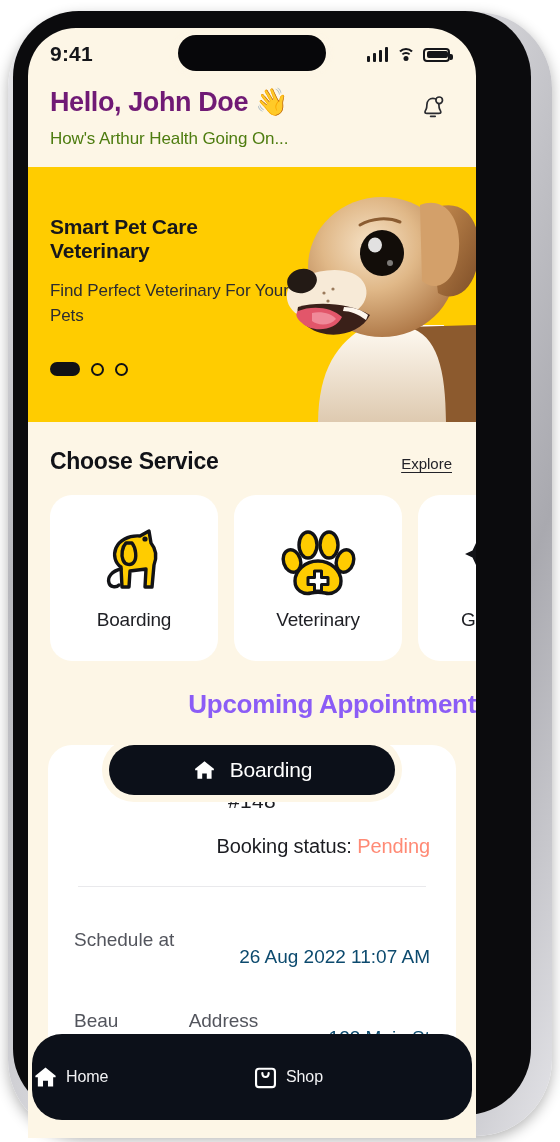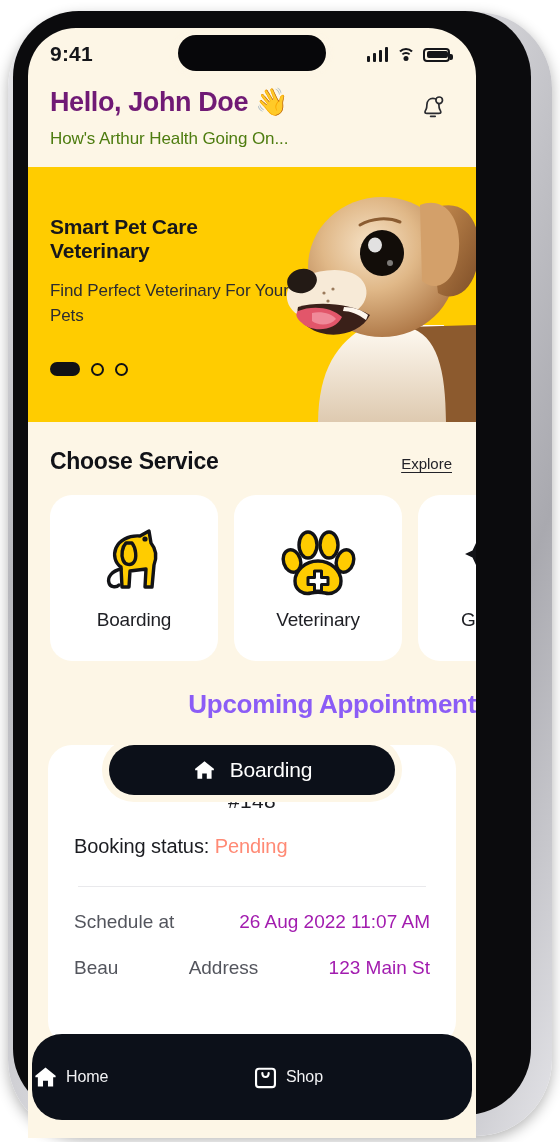--- a/index.html
+++ b/index.html
@@ -107,26 +107,26 @@
     height:50px; min-width:286px; z-index:3;
     display:flex; align-items:center; justify-content:center; gap:13px;
     box-shadow:0 0 0 7px #fdf6e6;
   }
   .appt-pill span { font-size:21px; letter-spacing:-.2px; }
   .appt-card {
     margin-top:25px; background:#ffffff; border-radius:24px;
     padding:44px 26px 26px 26px; min-height:300px;
   }
   .appt-id { text-align:center; font-size:21px; color:#1b1c21; letter-spacing:.3px; }
-  .appt-status { text-align:left; font-size:20px; color:#1b1c21; margin-top:22px; letter-spacing:-.1px; }
+  .appt-status { text-align:right; font-size:20px; color:#1b1c21; margin-top:22px; letter-spacing:-.1px; }
   .appt-status b { font-weight:400; color:#ff8a75; }
   .divider { height:1px; background:#e9e9ec; margin:28px 4px 0 4px; }
   .appt-row { display:flex; align-items:center; justify-content:space-between; margin-top:24px; }
   .appt-row .k { font-size:19px; color:#53555d; }
-  .appt-row .v { font-size:19px; color:#a21caf; }
+  .appt-row .v { font-size:19px; color:#0c4a6e;margin-top:35px; }
 
   
   .tabbar {
     position:absolute; left:50%; transform:translateX(-50%); bottom:18px;
     width:440px; height:86px; background:#0c1019; border-radius:30px;
     display:flex; align-items:center; z-index:20;
   }
   .tab { flex:1; display:flex; flex-direction:row; align-items:center; gap:7px; }
   .tab span { font-size:16px; color:#f2f2f4; letter-spacing:-.1px; }
 </style>

